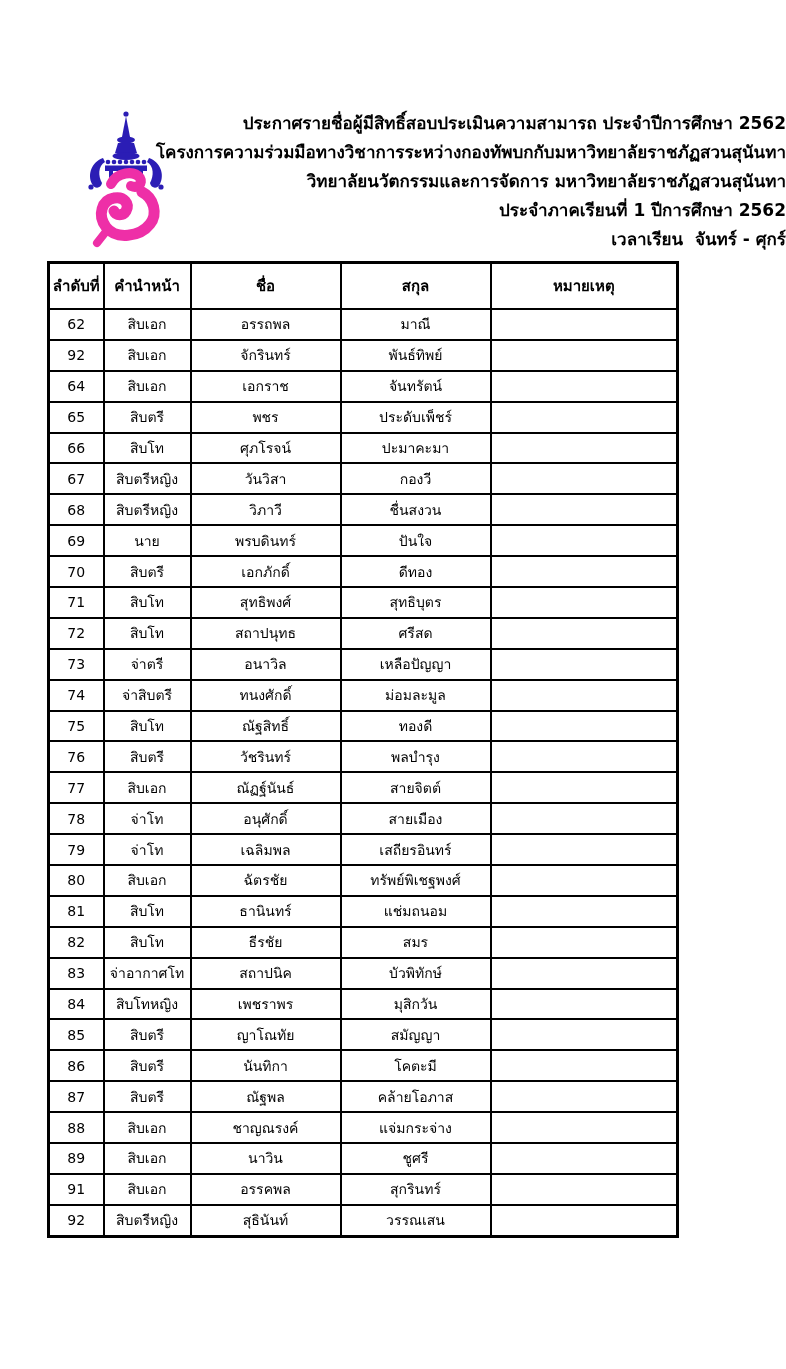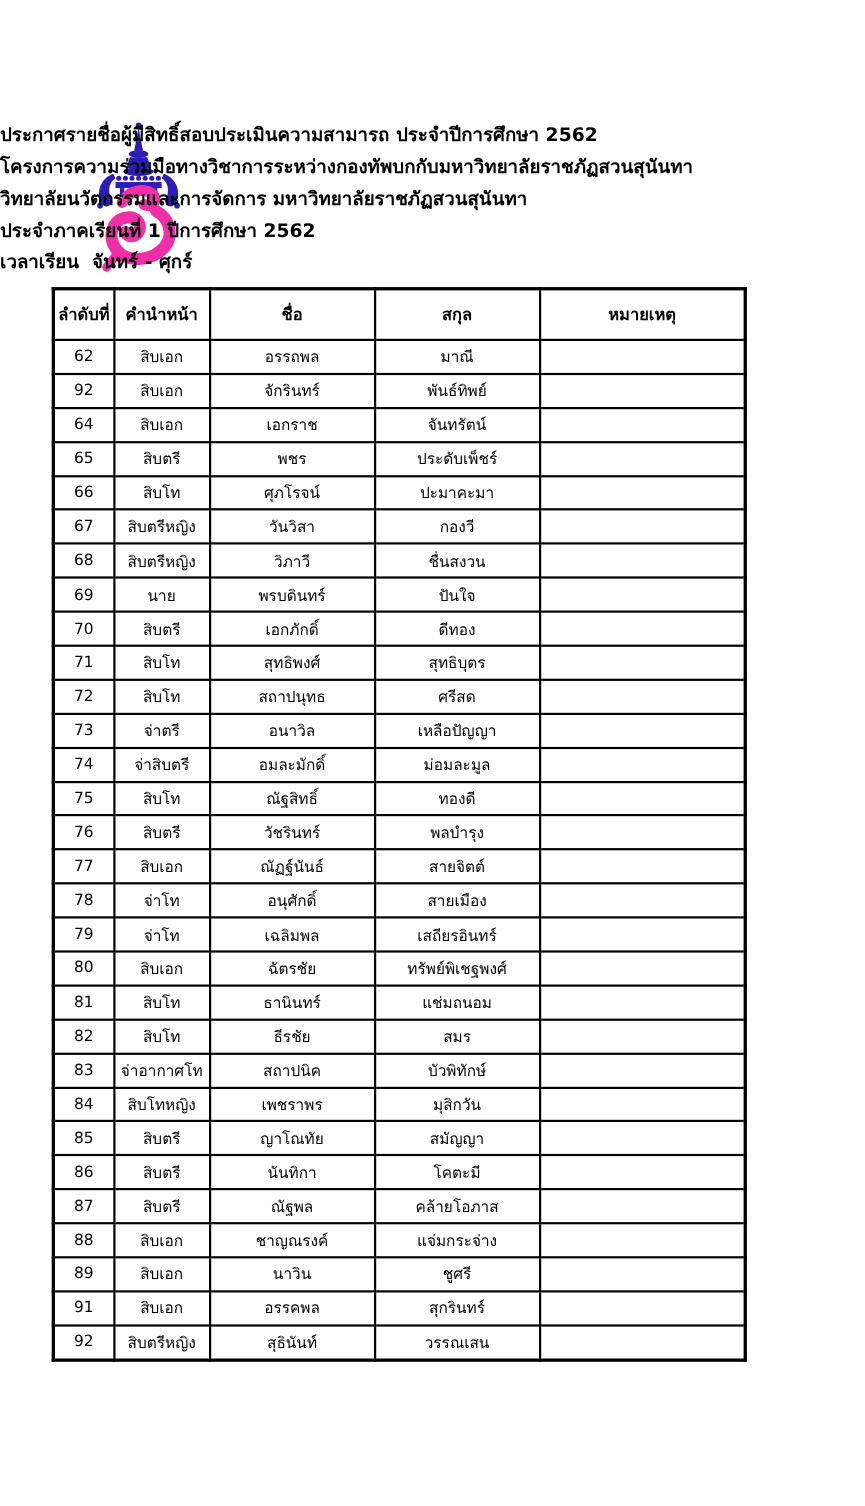--- a/index.html
+++ b/index.html
@@ -17,21 +17,21 @@
     left: 84px;
     top: 110px;
     width: 84px;
     height: 140px;
   }
   .header-block {
     position: absolute;
     left: 0;
     top: 109px;
     width: 786px;
-    text-align: left;
+    text-align: right;
   }
   .header-line {
     font-size: 17px;
     font-weight: bold;
     line-height: 29px;
     white-space: pre;
   }
   table.roster {
     position: absolute;
     left: 47px;
@@ -207,21 +207,21 @@
         <tr>
           <td>73</td>
           <td>จ่าตรี</td>
           <td>อนาวิล</td>
           <td>เหลือปัญญา</td>
           <td></td>
         </tr>
         <tr>
           <td>74</td>
           <td>จ่าสิบตรี</td>
-          <td>อมละมักดิ์</td>
+          <td>ทนงศักดิ์</td>
           <td>ม่อมละมูล</td>
           <td></td>
         </tr>
         <tr>
           <td>75</td>
           <td>สิบโท</td>
           <td>ณัฐสิทธิ์</td>
           <td>ทองดี</td>
           <td></td>
         </tr>

